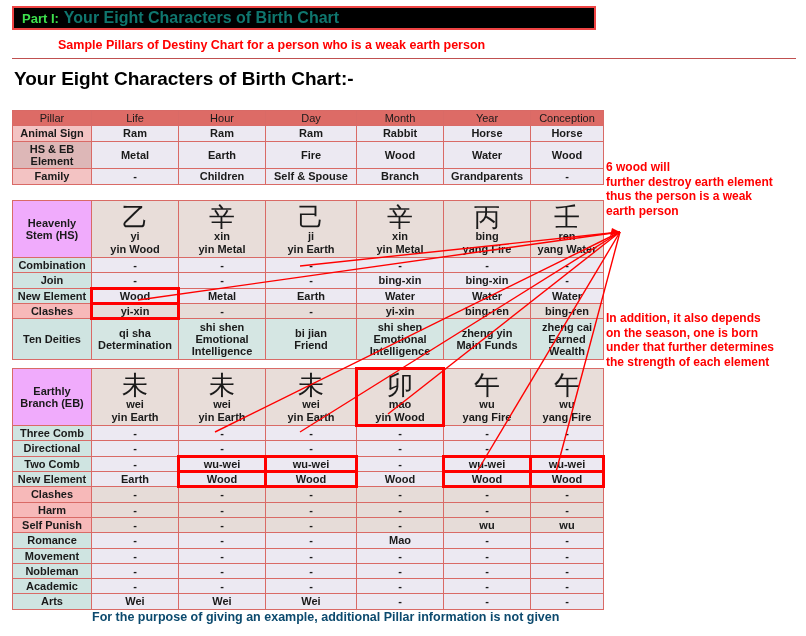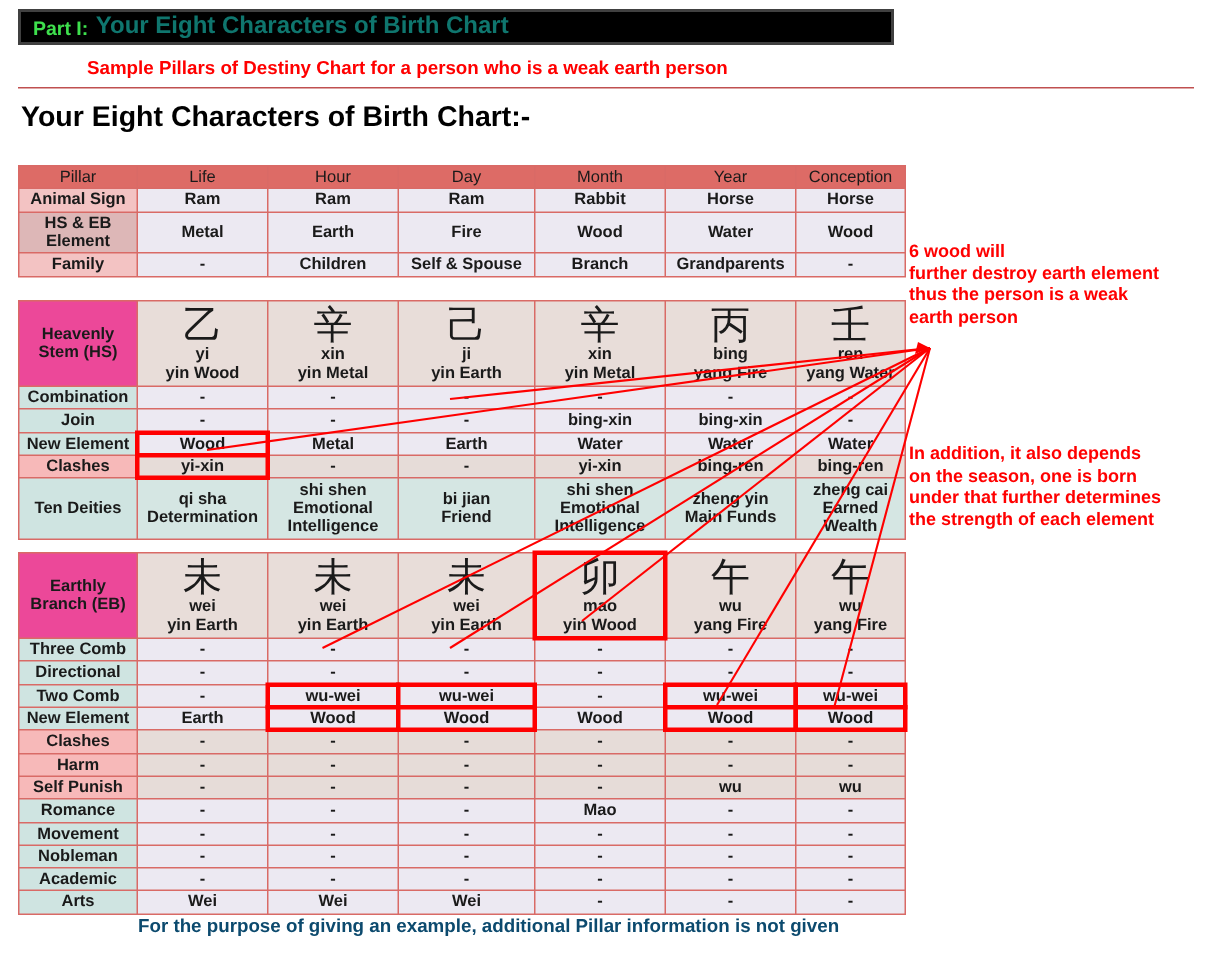--- a/index.html
+++ b/index.html
@@ -8,21 +8,21 @@
     width: 806px; height: 636px;
     background: #ffffff;
     font-family: "Liberation Sans", sans-serif;
     position: relative;
     overflow: hidden;
   }
 
   
   #banner {
     position:absolute; left:12px; top:6px; width:584px; height:24px;
-    background:#000000; border:2px solid #404040;
+    background:#000000; border:2px solid #ef4444;
     display:flex; align-items:center; padding-left:8px;
   }
   #banner .part {
     color:#3ee04d; font-size:13px; font-weight:bold; letter-spacing:0px;
     margin-right:5px;
   }
   #banner .btitle {
     color:#0f766e; font-size:16px; font-weight:bold;
   }
 
@@ -57,39 +57,39 @@
     color:#1a1a1a;
     padding:1px 2px;
     line-height:1.12;
     font-family:"Liberation Sans", sans-serif;
   }
   .hdr      { background:#dd6b66; color:#ffffff; font-weight:normal !important; font-size:11px; }
   .lbl-rose { background:#ddb7b7; color:#ffffff; }
   .lbl-pink { background:#f7b9b9; color:#1a1a1a; }
   .lbl-pink2{ background:#f3c3c3; color:#ffffff; }
   .lbl-teal { background:#cfe4e1; color:#1a1a1a; }
-  .lbl-rose-big { background:#ec4899; color:#ffffff; }
+  .lbl-rose-big { background:#f0abfc; color:#ffffff; }
   .cell-lav  { background:#ece9f2; }
   .cell-tan  { background:#e6dcd8; }
   .cell-teal { background:#d5e6e3; }
   .cell-char { background:#e8ddd9; }
 
   .hz { font-family:"DejaVu Sans", sans-serif; font-size:26px; font-weight:normal; line-height:1.0; display:block; }
   .rom { display:block; font-size:11px; font-weight:bold; }
 
   
   .hilite { outline:3px solid #ff0000; outline-offset:-1px; position:relative; z-index:5; }
 
   
   .annot {
     position:absolute; color:#ff0000; font-size:12px; font-weight:bold;
     line-height:1.22; white-space:pre-line;
   }
   #annot1 { left:606px; top:160px; }
-  #annot2 { left:606px; top:295px; }
+  #annot2 { left:606px; top:311px; }
   #footnote {
     position:absolute; left:92px; top:610px;
     color:#0c4a6e; font-size:12.5px; font-weight:bold;
   }
 
   #arrows { position:absolute; left:0; top:0; width:806px; height:636px; pointer-events:none; z-index:9; }
 </style>
 </head>
 <body>
 

